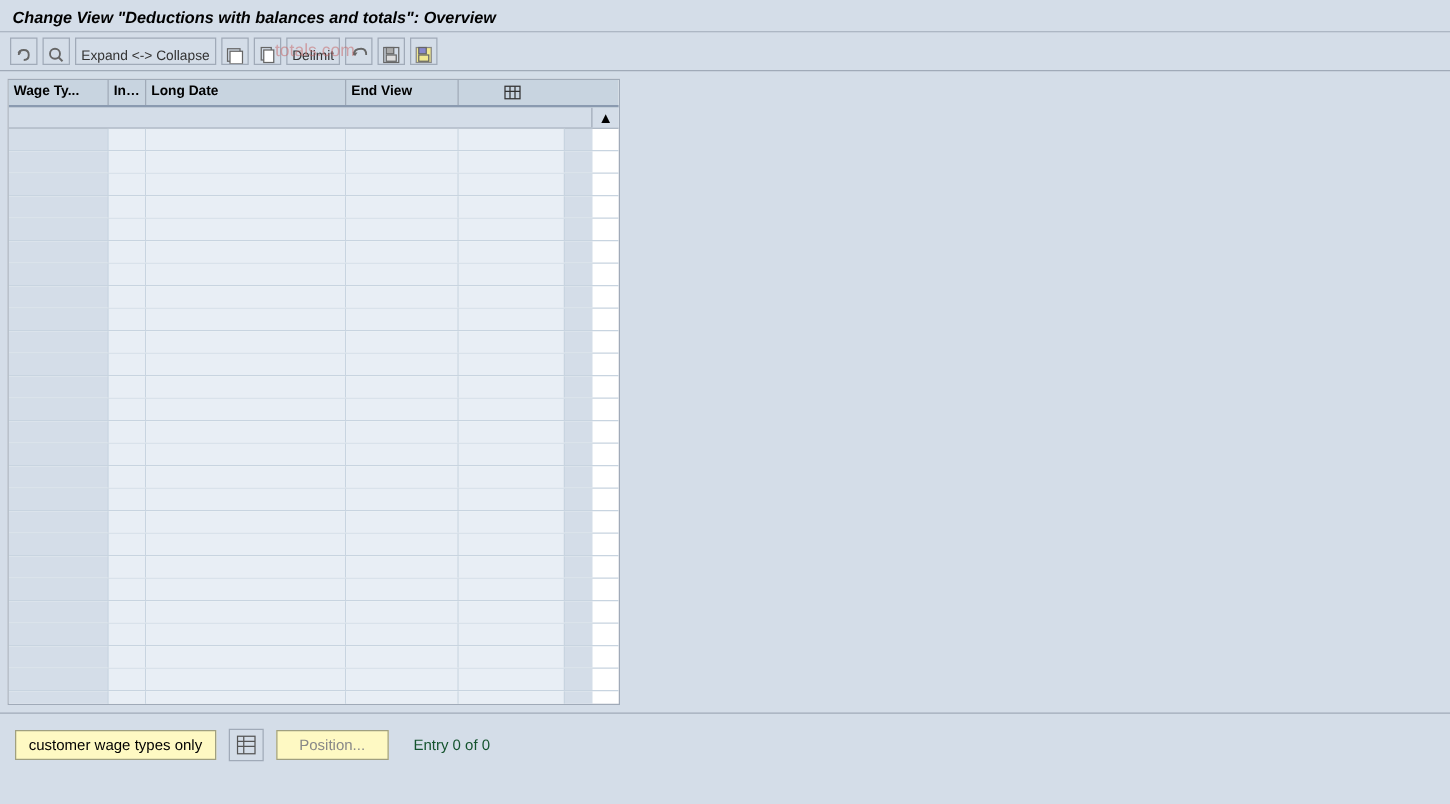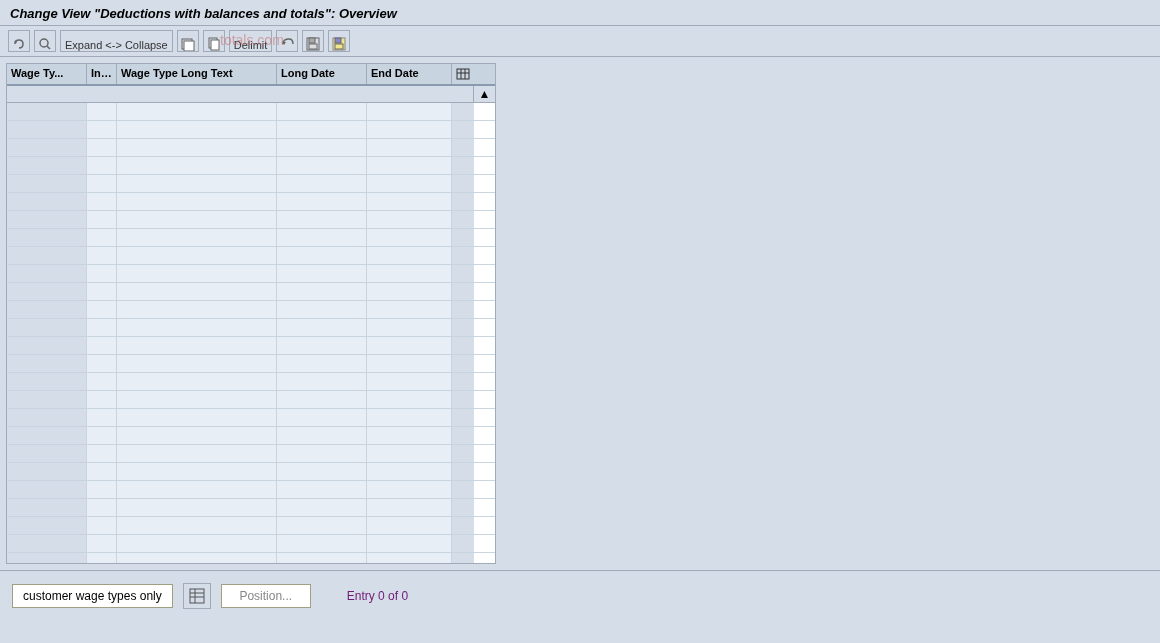--- a/index.html
+++ b/index.html
@@ -139,33 +139,33 @@
     .status-bar {
       height: 50px;
       background-color: #d4dde8;
       border-top: 1px solid #a0aab8;
       display: flex;
       align-items: center;
       padding: 0 12px;
       gap: 10px;
     }
     .status-btn {
-      background-color: #ffffff;
+      background-color: #fef9c3;
       border: 1px solid #a0a080;
       padding: 4px 10px;
       font-size: 12px;
       cursor: pointer;
       color: #000;
       min-width: 90px;
       text-align: center;
     }
     .entry-info {
       font-size: 12px;
-      color: #701a75;
-      margin-left: 26px;
+      color: #14532d;
+      margin-left: 10px;
     }
   </style>
 </head>
 <body>
 
 <div class="title-bar">
   <h1>Change View "Deductions with balances and totals": Overview</h1>
 </div>
 
 <div class="toolbar">
@@ -232,23 +232,22 @@
   <div class="watermark">totals.com</div>
 </div>
 
 <div class="main-content">
 
   <div class="table-container">
 
     <div class="table-header">
       <div class="th">Wage Ty...</div>
       <div class="th">Inf...</div>
-      <div class="th">Wage Type Long Text</div>
       <div class="th">Long Date</div>
-      <div class="th">End Date</div>
+      <div class="th">End View</div>
       <div class="th" title="Column Settings">
         <svg width="14" height="14" viewBox="0 0 14 14">
           <rect x="1" y="2" width="12" height="10" stroke="#333" stroke-width="1" fill="none"></rect>
           <line x1="5" y1="2" x2="5" y2="12" stroke="#333" stroke-width="1"></line>
           <line x1="9" y1="2" x2="9" y2="12" stroke="#333" stroke-width="1"></line>
           <line x1="1" y1="6" x2="13" y2="6" stroke="#333" stroke-width="1"></line>
         </svg>
       </div>
     </div>
 

